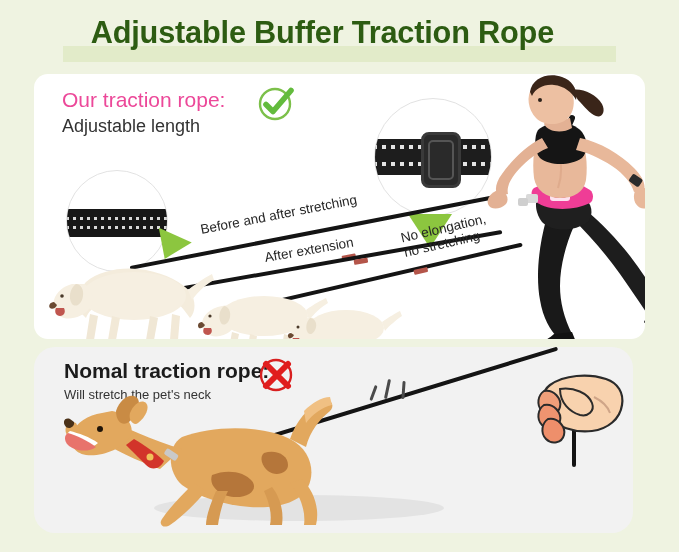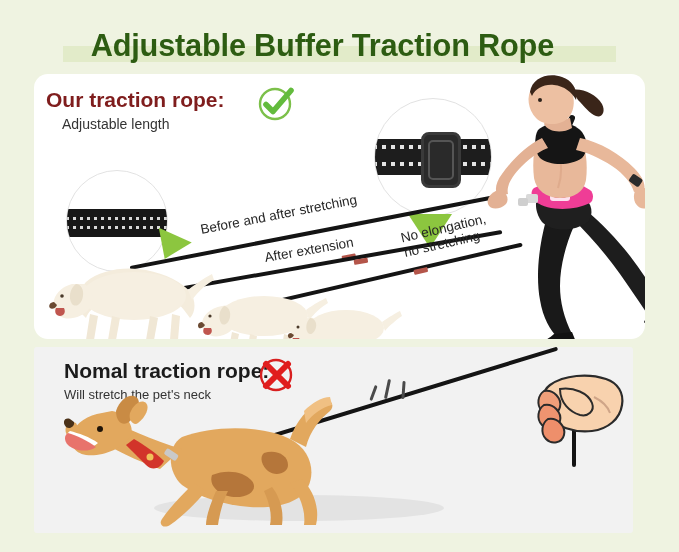--- a/index.html
+++ b/index.html
@@ -7,51 +7,51 @@
     width:679px;height:552px;overflow:hidden;
     background:#eff3e1;
     font-family:"Liberation Sans", sans-serif;
     position:relative;
   }
   .page{position:absolute;inset:0;}
 
   
   .title-wrap{
     position:absolute;left:0;top:14px;width:644px;height:50px;
-    display:flex;align-items:flex-end;justify-content:center;
+    display:flex;align-items:flex-start;justify-content:center;
   }
   .title-hl{
     position:absolute;left:63px;top:32px;width:553px;height:16px;
     background:#dfe9c4;opacity:.85;
   }
   .title{
     position:relative;
     font-size:32px;font-weight:bold;color:#2d5c12;
     letter-spacing:-0.2px;white-space:nowrap;
     transform:scaleX(.96);
   }
 
   
   .panel-top{
     position:absolute;left:34px;top:74px;width:611px;height:265px;
     background:#ffffff;border-radius:14px;overflow:hidden;
   }
   .panel-bottom{
     position:absolute;left:34px;top:347px;width:599px;height:186px;
-    background:#f2f2f2;border-radius:3px;overflow:hidden;
+    background:#f2f2f2;border-radius:21px;overflow:hidden;
   }
 
   
   .head-green{
-    position:absolute;left:12px;top:14px;
-    font-size:21px;font-weight:bold;color:#7f1d1d;white-space:nowrap;
+    position:absolute;left:28px;top:14px;
+    font-size:21px;font-weight:normal;color:#ec4899;white-space:nowrap;
   }
   .sub-dark{
     position:absolute;left:28px;top:42px;
-    font-size:14px;color:#333333;white-space:nowrap;
+    font-size:18px;color:#333333;white-space:nowrap;
   }
   .head-black{
     position:absolute;left:30px;top:12px;
     font-size:21px;font-weight:bold;color:#1b1b1b;white-space:nowrap;
   }
   .sub-dark2{
     position:absolute;left:30px;top:40px;
     font-size:13px;color:#333333;white-space:nowrap;
   }
 

